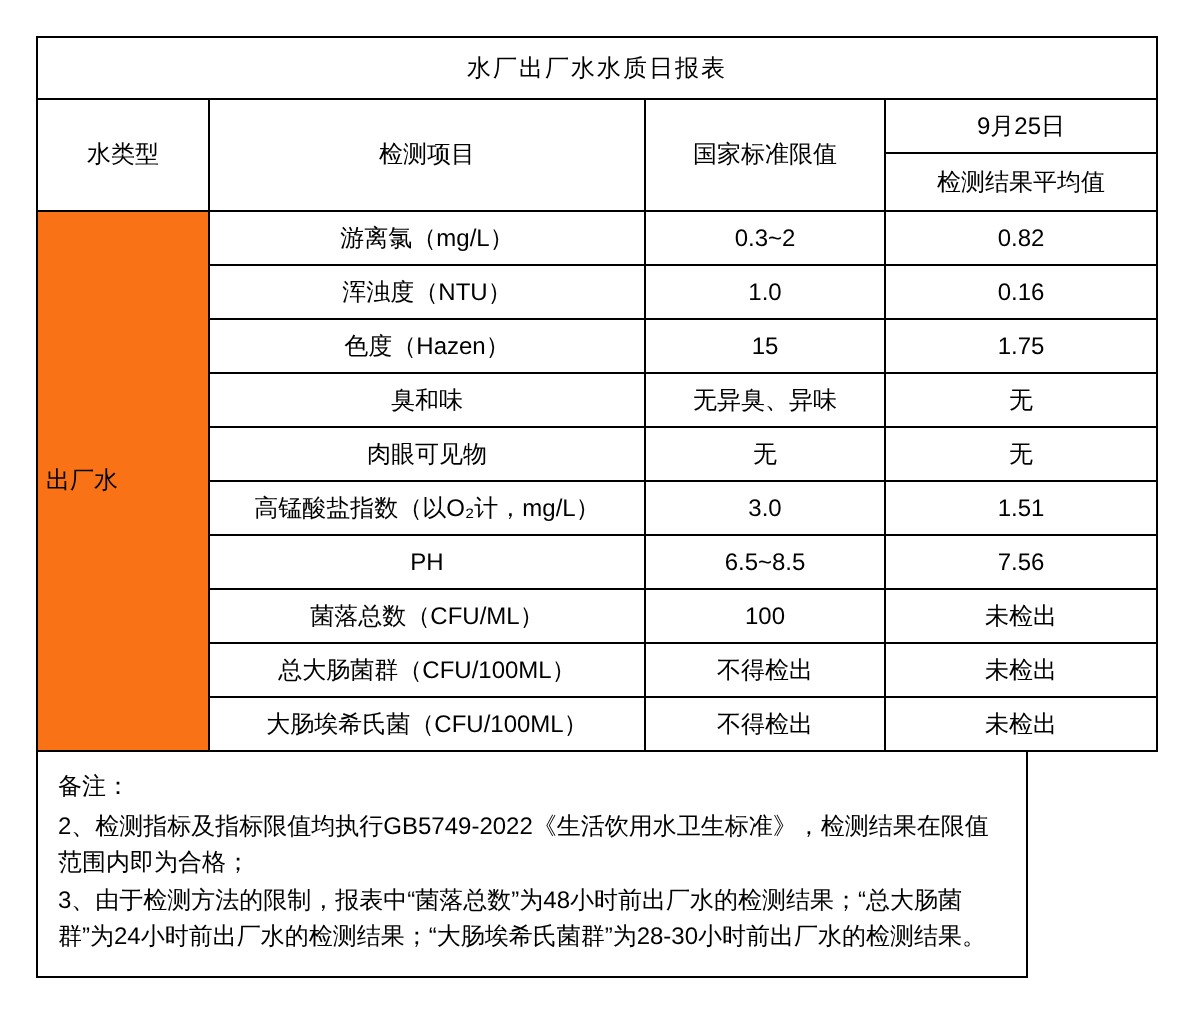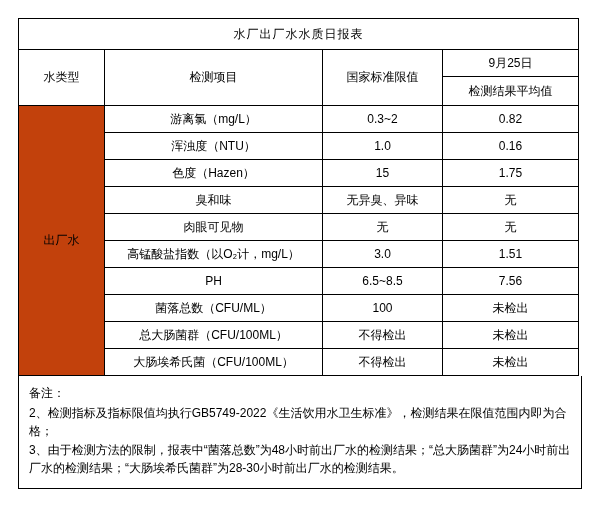--- a/index.html
+++ b/index.html
@@ -56,38 +56,38 @@
     font-size: 12px;
     height: 28px;
     margin-top: 12px;
   }
   .col-type { width: 86px; }
   .col-item { width: 218px; }
   .col-std  { width: 120px; }
   .col-res  { width: 136px; }
 
   .type-cell {
-    background: #c2410c;
-    text-align: center;
+    background: #f97316;
+    text-align: left;
     font-size: 13px;
     font-weight: bold;
   }
   .item-cell {
     text-align: center;
     padding-left: 10px;
     height: 26px;
     font-size: 12px;
   }
   .val-cell {
     text-align: center;
     height: 26px;
     font-size: 12px;
   }
   .notes {
-    width: 564px;
+    width: 496px;
     box-sizing: border-box;
     border: 1px solid #000;
     border-top: none;
     padding: 8px 10px 10px 10px;
     font-size: 12px;
     line-height: 1.55;
   }
   .notes div { white-space: normal; }
   .notes .nt-title { margin-bottom: 1px; }
 </style>

